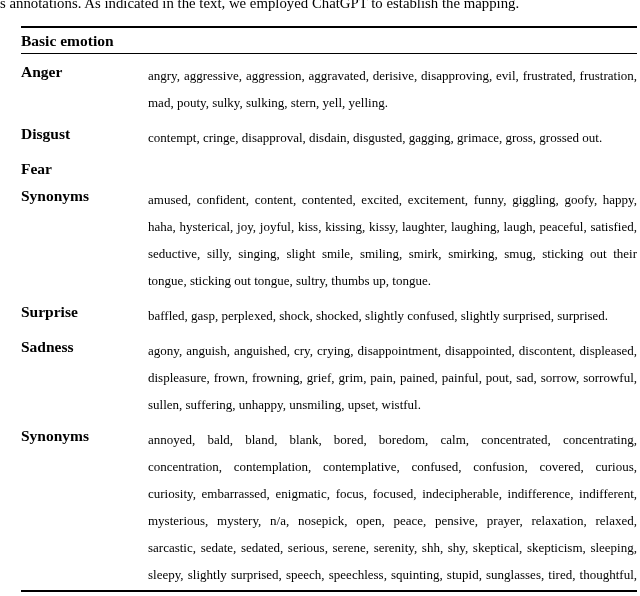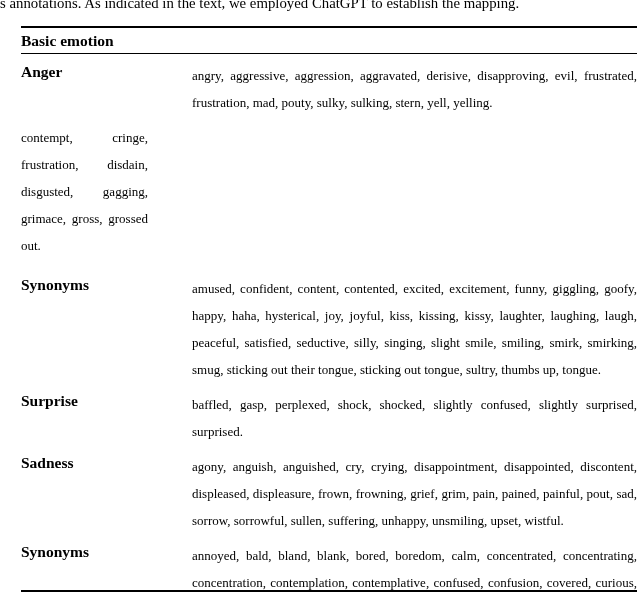--- a/index.html
+++ b/index.html
@@ -53,21 +53,20 @@
   }
   .header-cell {
     font-weight: bold;
     font-size: 15.5px;
     line-height: 19px;
   }
   .row {
     display: grid;
     grid-template-columns: 127px 1fr;
     padding-top: 8px;
-    gap: 44px;
   }
   .emotion {
     font-weight: bold;
     font-size: 15.5px;
     line-height: 19px;
   }
   .synonyms {
     font-size: 13px;
     line-height: 27px;
     text-align: justify;
@@ -91,24 +90,26 @@
 
     <div class="rule thin"></div>
 
     <div>
   <div class="row">
     <div class="emotion">Anger</div>
     <div class="synonyms" lang="en">angry, aggressive, aggression, aggravated, derisive, disapproving, evil, frustrated, frustration, mad, pouty, sulky, sulking, stern, yell, yelling.</div>
   </div>
 
   <div class="row">
-    <div class="synonyms" lang="en">contempt, cringe, frustration, disdain, disgusted, gagging, grimace, gross, grossed out.</div>
+    <div class="emotion">Disgust</div>
+    <div class="synonyms" lang="en">contempt, cringe, disapproval, disdain, disgusted, gagging, grimace, gross, grossed out.</div>
   </div>
 
   <div class="row">
+    <div class="emotion">Fear</div>
   </div>
 
   <div class="row">
     <div class="emotion">Synonyms</div>
     <div class="synonyms" lang="en">amused, confident, content, contented, excited, excitement, funny, giggling, goofy, happy, haha, hysterical, joy, joyful, kiss, kissing, kissy, laughter, laughing, laugh, peaceful, satisfied, seductive, silly, singing, slight smile, smiling, smirk, smirking, smug, sticking out their tongue, sticking out tongue, sultry, thumbs up, tongue.</div>
   </div>
 
   <div class="row">
     <div class="emotion">Surprise</div>
     <div class="synonyms" lang="en">baffled, gasp, perplexed, shock, shocked, slightly confused, slightly surprised, surprised.</div>

